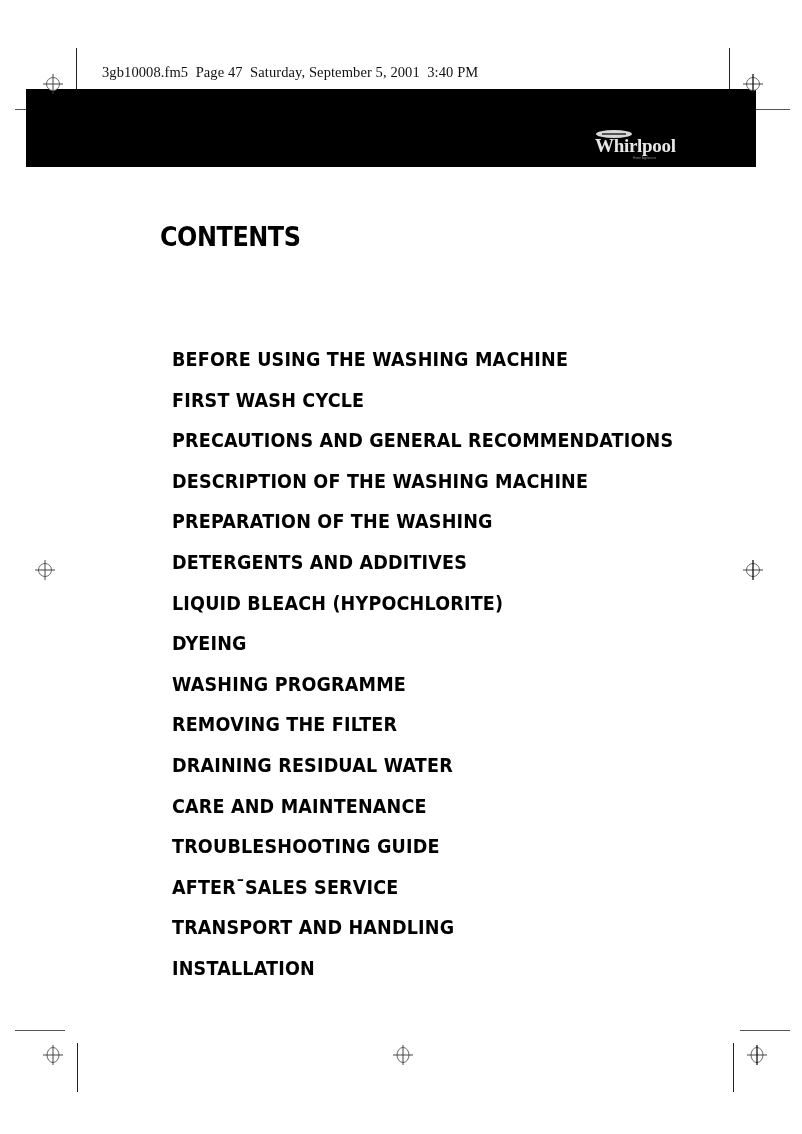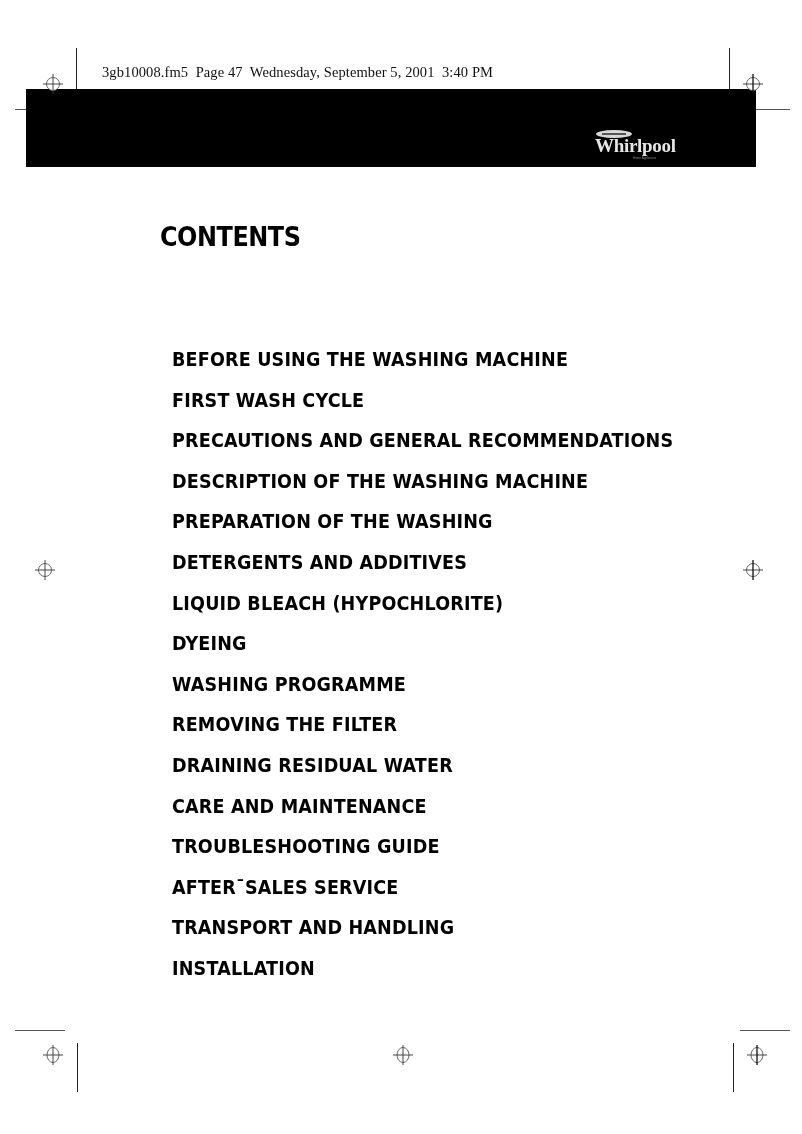--- a/index.html
+++ b/index.html
@@ -46,21 +46,21 @@
   .reg { width: 22px; height: 22px; }
 </style>
 </head>
 <body>
 
 <div class="abs vline" style="left:76px; top:48px; height:41px;"></div>
 <div class="abs hline" style="left:15px; top:109px; width:11px;"></div>
 <div class="abs vline" style="left:729px; top:48px; height:41px;"></div>
 <div class="abs hline" style="left:756px; top:109px; width:34px;"></div>
 
-<div class="abs header-text">3gb10008.fm5  Page 47  Wednesday, September 5, 2001  3:40 PM</div>
+<div class="abs header-text">3gb10008.fm5  Page 47  Saturday, September 5, 2001  3:40 PM</div>
 
 <div class="abs black-bar"></div>
 
 <div class="abs logo">
   <div class="logo-ellipse"></div>
   <div class="logo-word">Whirlpool</div>
   <div class="logo-sub">Home Appliances</div>
 </div>
 
 <svg class="abs reg" style="left:42px; top:73px;" viewBox="0 0 22 22">

